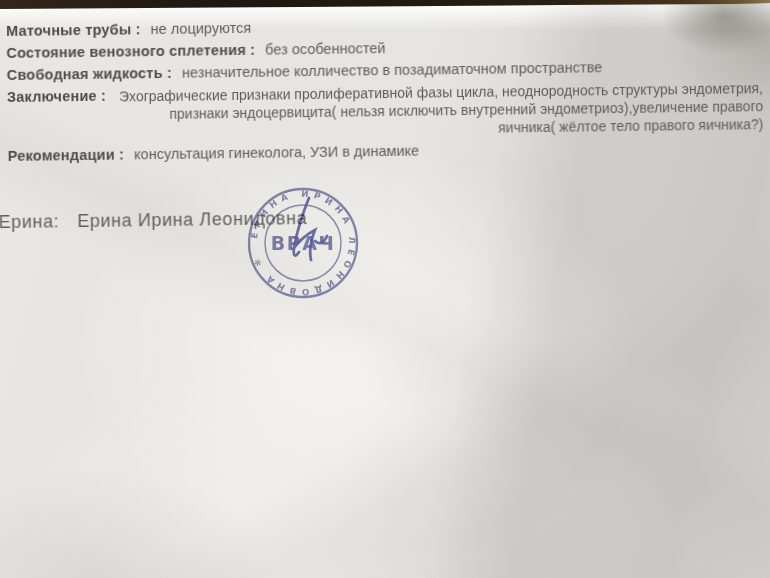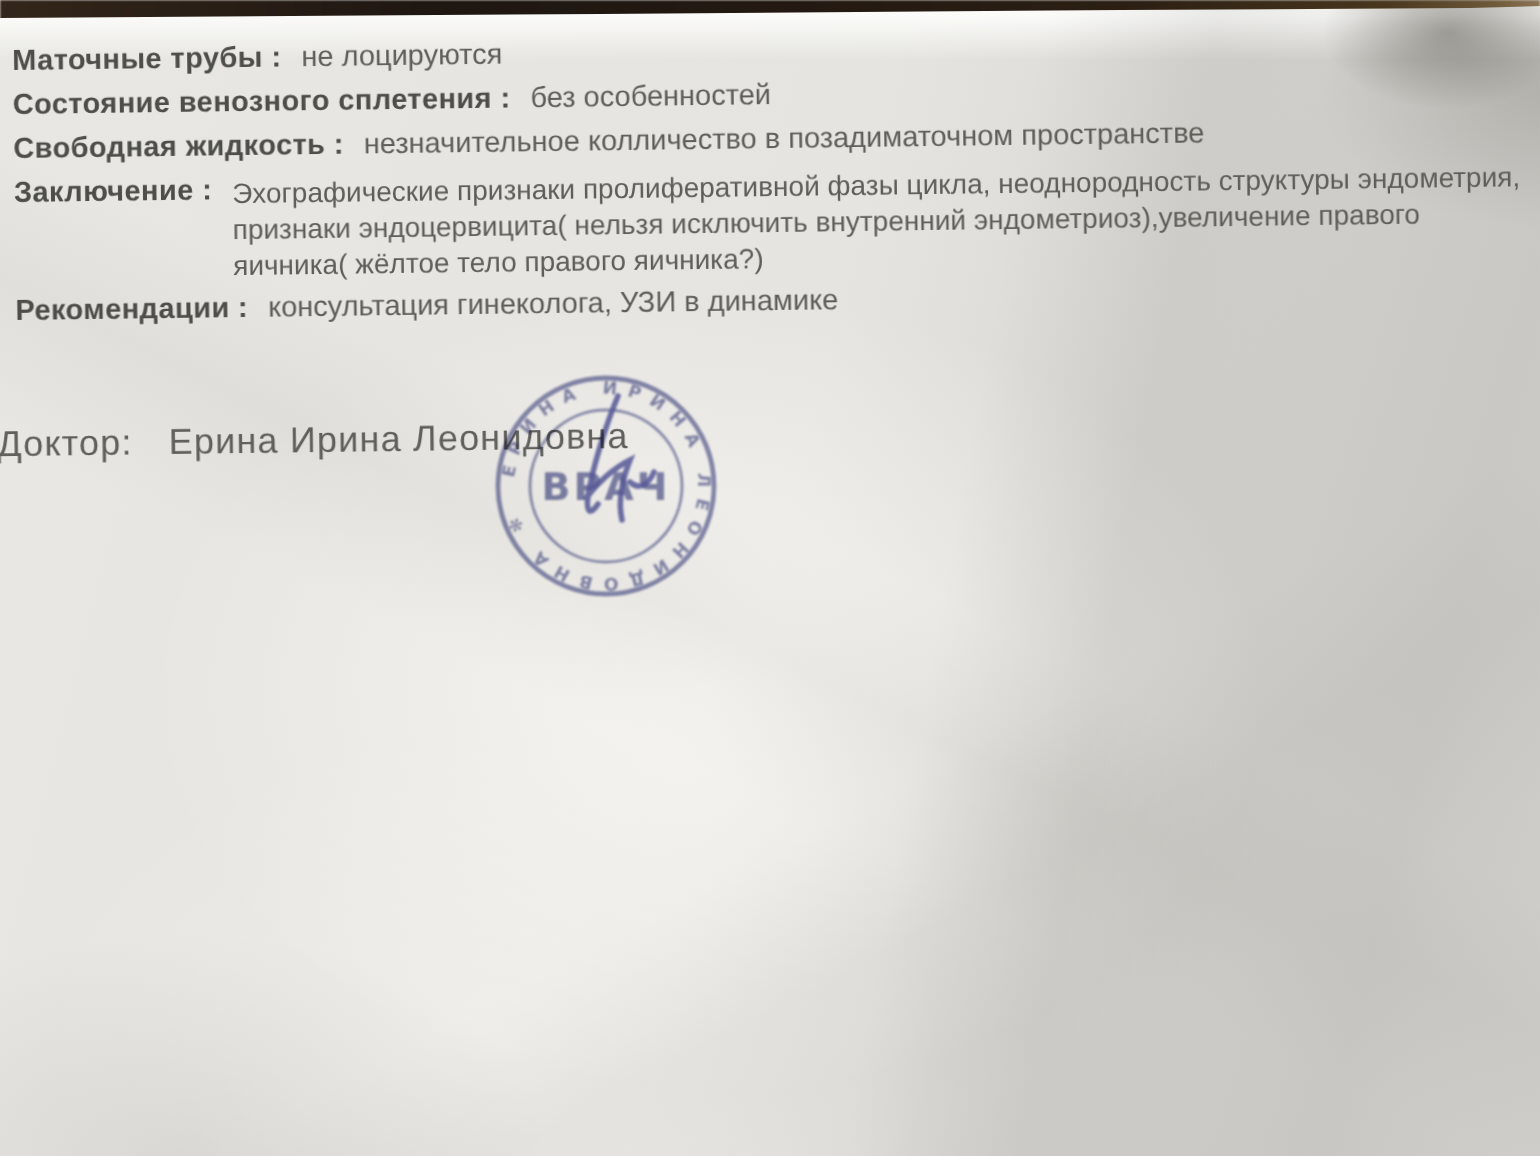--- a/index.html
+++ b/index.html
@@ -2,20 +2,21 @@
 <html><head>
 <meta charset="utf-8">
 <style>
   html, body { margin: 0; padding: 0; background: #888; }
   .stage {
     position: relative;
     width: 770px; height: 578px;
     overflow: hidden;
     background: #dcdbd7;
     font-family: "Liberation Sans", sans-serif;
+    text-align: right;
   }
   
   .paper {
     position: absolute; inset: 0;
     background:
       radial-gradient(90px 55px at 724px 16px, rgba(92,90,82,0.50), rgba(92,90,82,0) 70%),
       radial-gradient(150px 95px at 768px 46px, rgba(118,116,108,0.28), rgba(118,116,108,0) 72%),
       linear-gradient(to bottom, rgba(252,252,250,0.95) 8px, rgba(252,252,250,0) 30px),
       radial-gradient(430px 310px at 46% 60%, rgba(249,248,244,0.85), rgba(249,248,244,0) 65%),
       radial-gradient(320px 220px at 32% 90%, rgba(246,245,241,0.55), rgba(246,245,241,0) 70%),
@@ -83,21 +84,21 @@
     <div class="row row-conclusion">
       <span class="label">Заключение :</span>
       <span class="value">Эхографические признаки пролиферативной фазы цикла, неоднородность структуры эндометрия, признаки эндоцервицита( нельзя исключить внутренний эндометриоз),увеличение правого яичника( жёлтое тело правого яичника?)</span>
     </div>
     <div class="row row-recommend">
       <span class="label">Рекомендации :</span>
       <span class="value">консультация гинеколога, УЗИ в динамике</span>
     </div>
 
     <div class="doctor-row">
-      <span>Доктор:</span>
+      <span>Ерина:</span>
       <span>Ерина Ирина Леонидовна</span>
     </div>
   </div>
 
   <div class="stamp">
     <svg width="116" height="116" viewBox="0 0 116 116" xmlns="http://www.w3.org/2000/svg" xmlns:xlink="http://www.w3.org/1999/xlink">
       <circle cx="58" cy="58" r="54" fill="none" stroke="#8285b2" stroke-width="2.4"></circle>
       <circle cx="58" cy="58" r="38" fill="none" stroke="#8b8eb8" stroke-width="1.5"></circle>
       <path id="ringPath" d="M 12 58 a 46 46 0 1 1 92 0 a 46 46 0 1 1 -92 0" fill="none"></path>
       <text font-family="DejaVu Sans, sans-serif" font-size="8.6" font-weight="bold" fill="#8083b0" letter-spacing="5">

